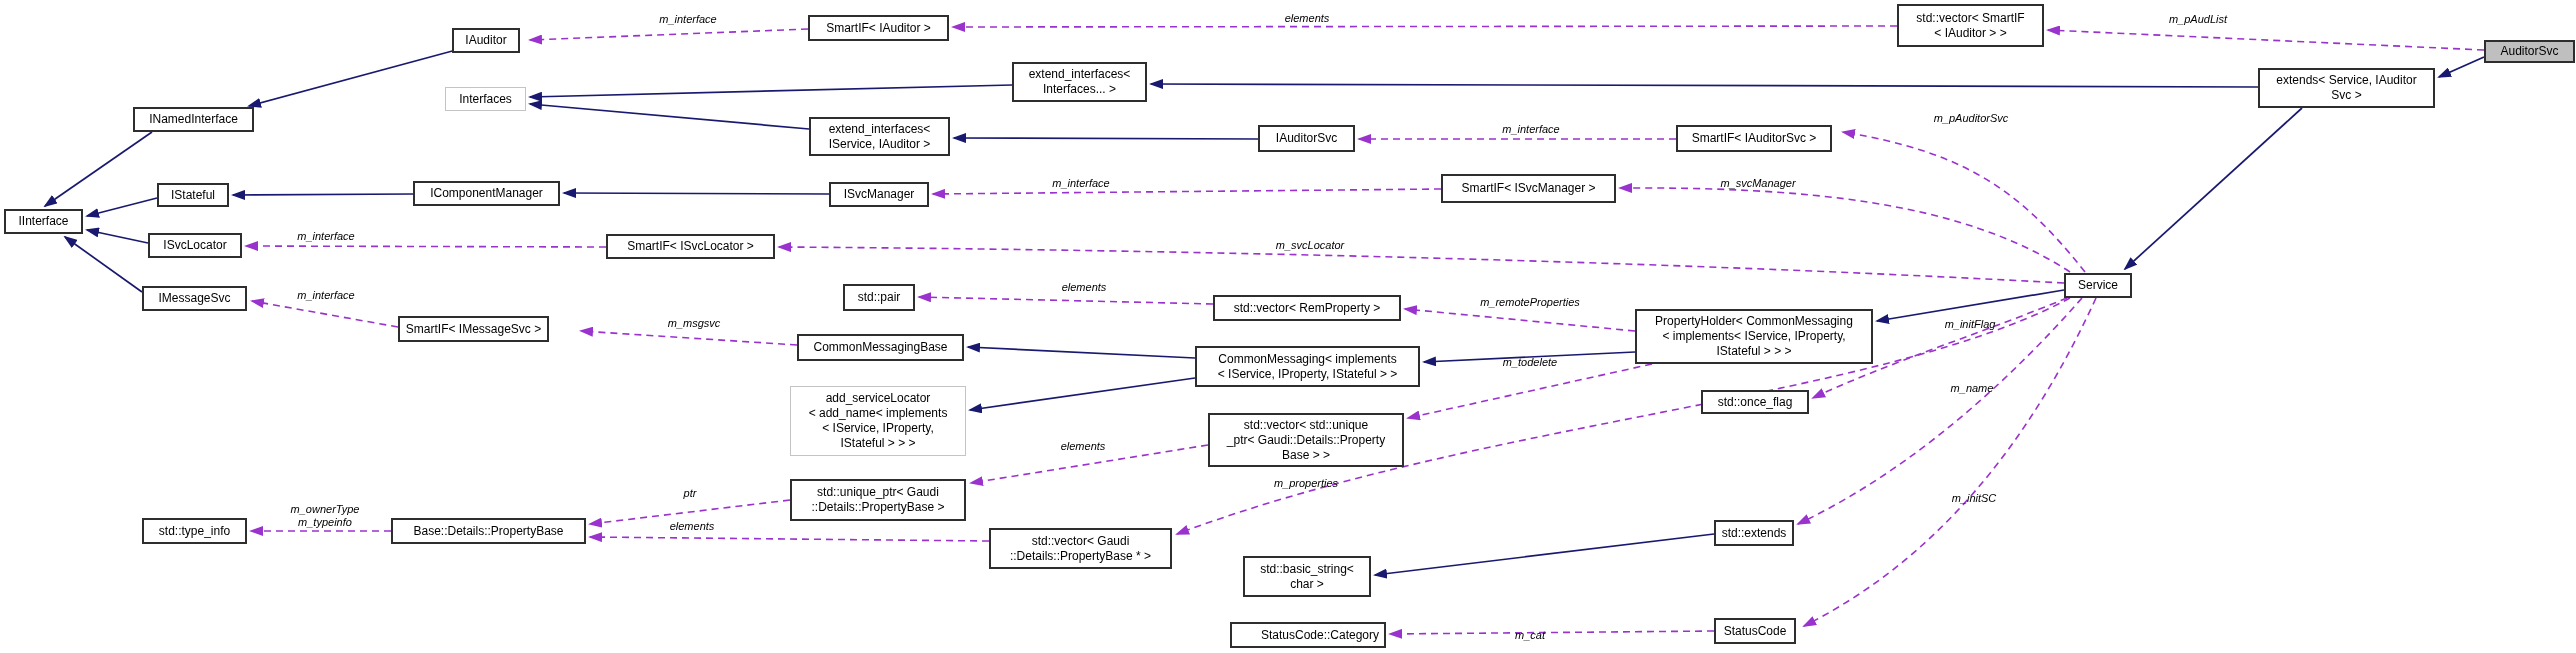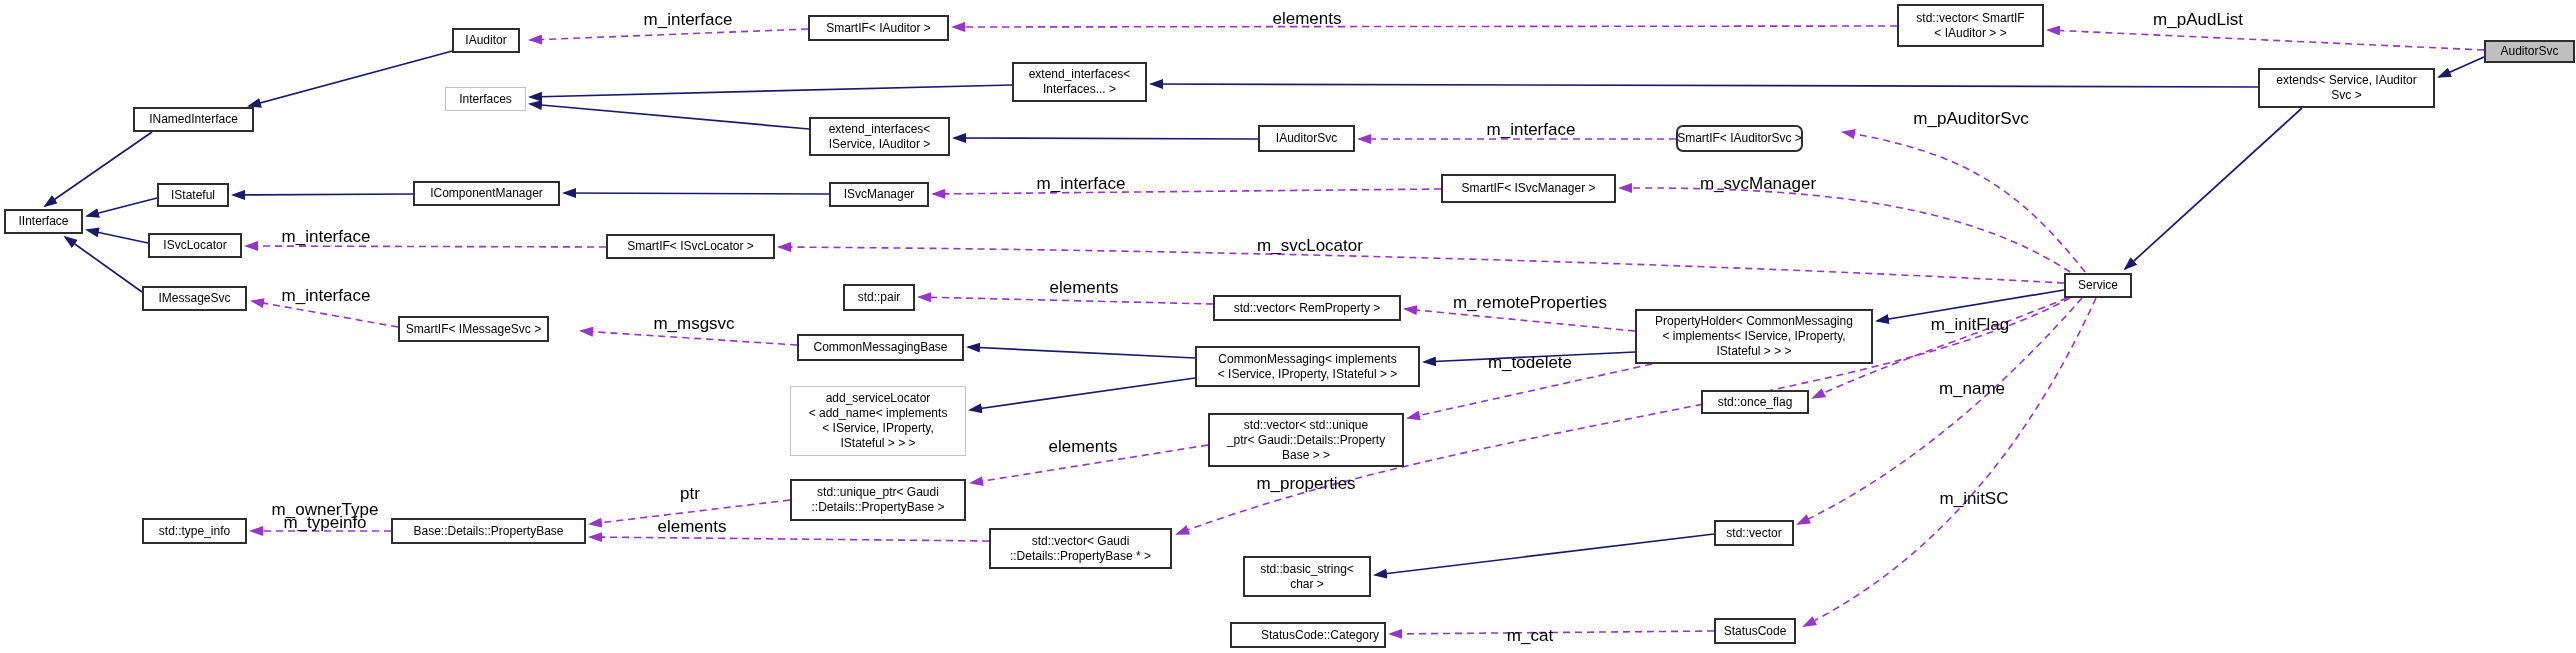--- a/index.html
+++ b/index.html
@@ -12,22 +12,22 @@
   .edge-dashed{fill:none;stroke:#9a32cd;stroke-width:1.6px;stroke-dasharray:7,5;}
   .node{
     position:absolute;box-sizing:border-box;border:2px solid #2e2e2e;background:#fff;
     display:flex;flex-direction:column;justify-content:center;align-items:center;
     font-size:12px;line-height:15px;color:#000;text-align:center;white-space:nowrap;
     cursor:pointer;
   }
   .node.light{border:1px solid #c4c4c4;}
   .node.highlight{background:#bfbfbf;border-color:#2e2e2e;}
   .edge-label{
-    position:absolute;transform:translateX(-50%);font-size:17px;line-height:13px;
-    color:#000;text-align:center;white-space:nowrap;
+    position:absolute;transform:translateX(-50%);font-size:11px;line-height:13px;
+    color:#000;text-align:center;white-space:nowrap;font-style:italic;
   }
 </style>
 </head>
 <body>
 
 <div id="stage">
   <svg id="edges" viewBox="0 0 2576 653" xmlns="http://www.w3.org/2000/svg" aria-hidden="true">
     <defs>
       <marker id="arr-inheritance" viewBox="0 0 14 10" refX="12" refY="5" markerWidth="14" markerHeight="10" markerUnits="userSpaceOnUse" orient="auto-start-reverse">
         <path d="M0,0 L14,5 L0,10 Z" fill="#191970"></path>
@@ -111,21 +111,21 @@
       <span>extend_interfaces&lt;</span>
       <span>Interfaces... &gt;</span>
     </div>
     <div class="node" style="left: 809px; top: 117px; width: 141px; height: 39px;">
       <span>extend_interfaces&lt;</span>
       <span>IService, IAuditor &gt;</span>
     </div>
     <div class="node" style="left: 1258px; top: 125px; width: 97px; height: 27px;">
       <span>IAuditorSvc</span>
     </div>
-    <div class="node" style="left: 1676px; top: 125px; width: 127px; height: 27px; border-radius: 7px;">
+    <div class="node" style="left: 1676px; top: 125px; width: 156px; height: 27px;">
       <span>SmartIF&lt; IAuditorSvc &gt;</span>
     </div>
     <div class="node" style="left: 829px; top: 182px; width: 100px; height: 25px;">
       <span>ISvcManager</span>
     </div>
     <div class="node" style="left: 1441px; top: 174px; width: 175px; height: 29px;">
       <span>SmartIF&lt; ISvcManager &gt;</span>
     </div>
     <div class="node" style="left: 606px; top: 234px; width: 169px; height: 25px;">
       <span>SmartIF&lt; ISvcLocator &gt;</span>
@@ -191,21 +191,21 @@
     </div>
     <div class="node" style="left: 989px; top: 528px; width: 183px; height: 41px;">
       <span>std::vector&lt; Gaudi</span>
       <span>::Details::PropertyBase * &gt;</span>
     </div>
     <div class="node" style="left: 1243px; top: 556px; width: 128px; height: 41px;">
       <span>std::basic_string&lt;</span>
       <span>char &gt;</span>
     </div>
     <div class="node" style="left: 1714px; top: 520px; width: 80px; height: 26px;">
-      <span>std::vector</span>
+      <span>std::extends</span>
     </div>
     <div class="node" style="left: 1714px; top: 618px; width: 82px; height: 26px;">
       <span>StatusCode</span>
     </div>
     <div class="node" style="left: 1230px; top: 622px; width: 156px; height: 26px; padding-left: 24px;">
       <span>StatusCode::Category</span>
     </div>
     <div class="edge-label" style="left: 688px; top: 13px;">
       <div>m_interface</div>
     </div>

